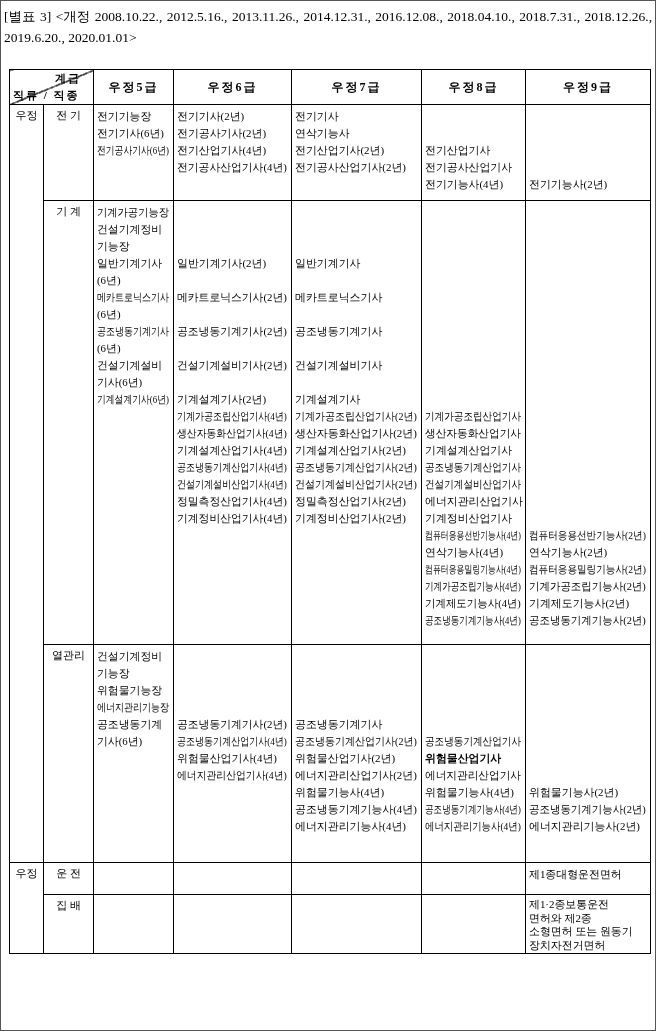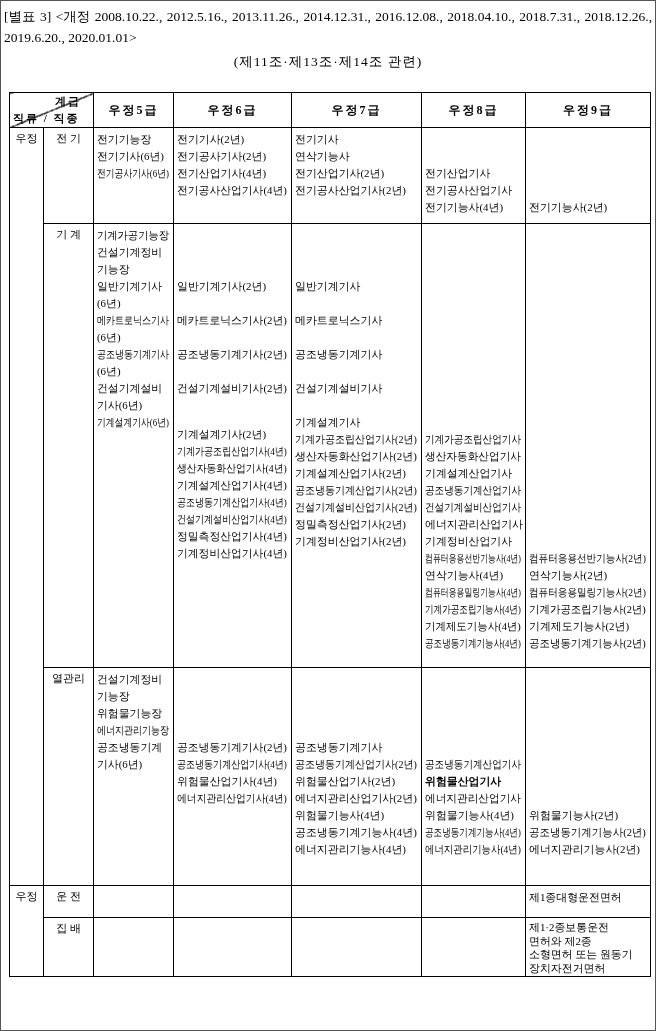--- a/index.html
+++ b/index.html
@@ -83,21 +83,20 @@
 <body>
 
 <div class="page">
 
   <div class="head-line">
     <span>[별표 3]</span>
     <span>&lt;개정 2008.10.22., 2012.5.16., 2013.11.26., 2014.12.31., 2016.12.08., 2018.04.10., 2018.7.31., 2018.12.26., 2019.6.20., 2020.01.01&gt;</span>
   </div>
 
 
-  <div class="subtitle">(제11조·제13조·제14조 관련)</div>
 
   <table class="qual">
     <colgroup>
       <col style="width:34px">
         <col style="width:50px">
         <col style="width:80px">
       <col style="width:118px">
         <col style="width:130px">
         <col style="width:104px">
         <col style="width:125px">
@@ -172,21 +171,21 @@
             <div class="line" style="transform-origin: left center; transform: scaleX(0.991);">&nbsp;</div>
             <div class="line" style="transform-origin: left center; transform: scaleX(0.991);">&nbsp;</div>
             <div class="line" style="transform-origin: left center; transform: scaleX(0.991);">일반기계기사(2년)</div>
             <div class="line" style="transform-origin: left center; transform: scaleX(0.991);">&nbsp;</div>
             <div class="line" style="transform-origin: left center; transform: scaleX(0.982);">메카트로닉스기사(2년)</div>
             <div class="line" style="transform-origin: left center; transform: scaleX(0.991);">&nbsp;</div>
             <div class="line" style="transform-origin: left center; transform: scaleX(0.982);">공조냉동기계기사(2년)</div>
             <div class="line" style="transform-origin: left center; transform: scaleX(0.991);">&nbsp;</div>
             <div class="line" style="transform-origin: left center; transform: scaleX(0.982);">건설기계설비기사(2년)</div>
             <div class="line" style="transform-origin: left center; transform: scaleX(0.991);">&nbsp;</div>
-            <div class="line" style="transform-origin: left center; transform: scaleX(0.991); margin-top: 12px;">기계설계기사(2년)</div>
+            <div class="line" style="transform-origin: left center; transform: scaleX(0.991);">기계설계기사(2년)</div>
             <div class="line" style="transform-origin: left center; transform: scaleX(0.821);">기계가공조립산업기사(4년)</div>
             <div class="line" style="transform-origin: left center; transform: scaleX(0.894);">생산자동화산업기사(4년)</div>
             <div class="line" style="transform-origin: left center; transform: scaleX(0.982);">기계설계산업기사(4년)</div>
             <div class="line" style="transform-origin: left center; transform: scaleX(0.821);">공조냉동기계산업기사(4년)</div>
             <div class="line" style="transform-origin: left center; transform: scaleX(0.821);">건설기계설비산업기사(4년)</div>
             <div class="line" style="transform-origin: left center; transform: scaleX(0.982);">정밀측정산업기사(4년)</div>
             <div class="line" style="transform-origin: left center; transform: scaleX(0.982);">기계정비산업기사(4년)</div>
           </td>
         <td>
             <div class="line" style="transform-origin: left center; transform: scaleX(0.992);">&nbsp;</div>

